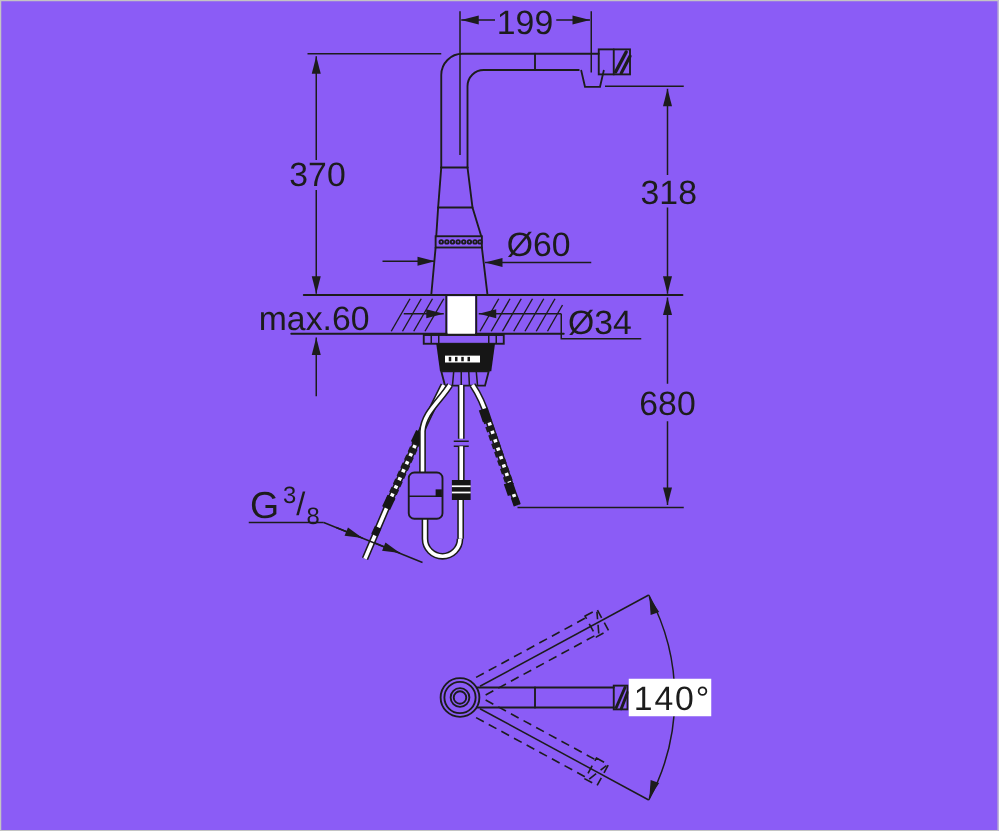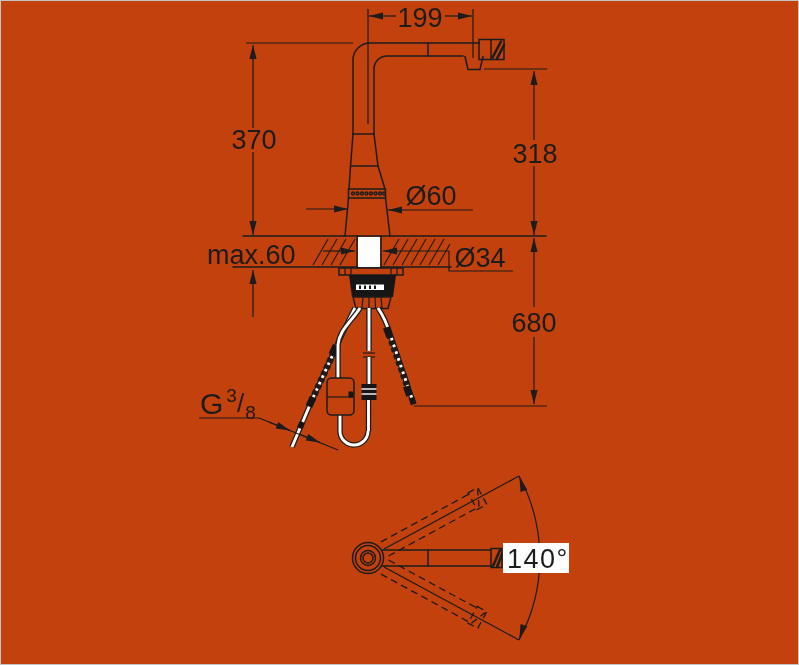--- a/index.html
+++ b/index.html
@@ -1,18 +1,18 @@
 <!DOCTYPE html>
 <html><head>
 <meta charset="utf-8">
 <style>
   html,body{margin:0;padding:0;background:#fff;}
   .canvas{
     position:relative;width:797px;height:663px;margin:0;
-    background:#c2410c;border:1px solid #c4c4c4;overflow:hidden;
+    background:#8b5cf6;border:1px solid #c4c4c4;overflow:hidden;
     font-family:"Liberation Sans", sans-serif;
   }
   svg{display:block;}
   text{fill:#1c1c1c;font-family:"Liberation Sans", sans-serif;}
   .dimtxt{font-size:27px;}
   .outline{stroke:#1c1c1c;stroke-width:1.5;fill:none;stroke-linecap:round;}
   .thin{stroke:#1c1c1c;stroke-width:1.2;fill:none;}
   .hatch{stroke:#1c1c1c;stroke-width:1.1;fill:none;}
   .tubeb{stroke:#1c1c1c;stroke-width:5.4;fill:none;stroke-linecap:butt;}
   .tubew{stroke:#ffffff;stroke-width:2.9;fill:none;stroke-linecap:butt;}

